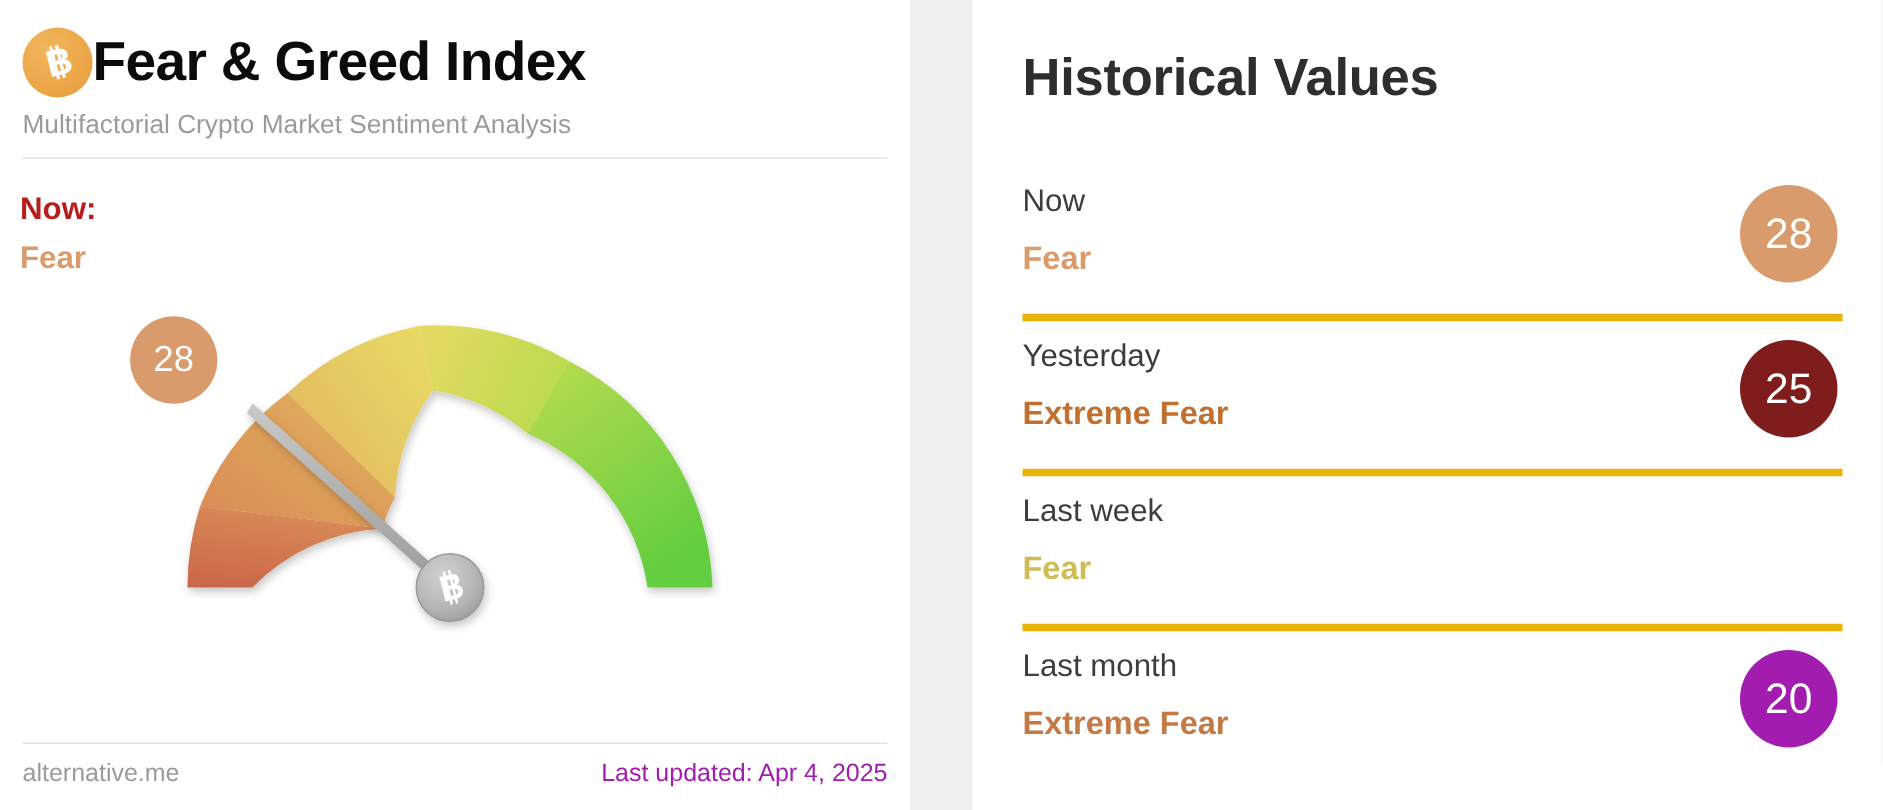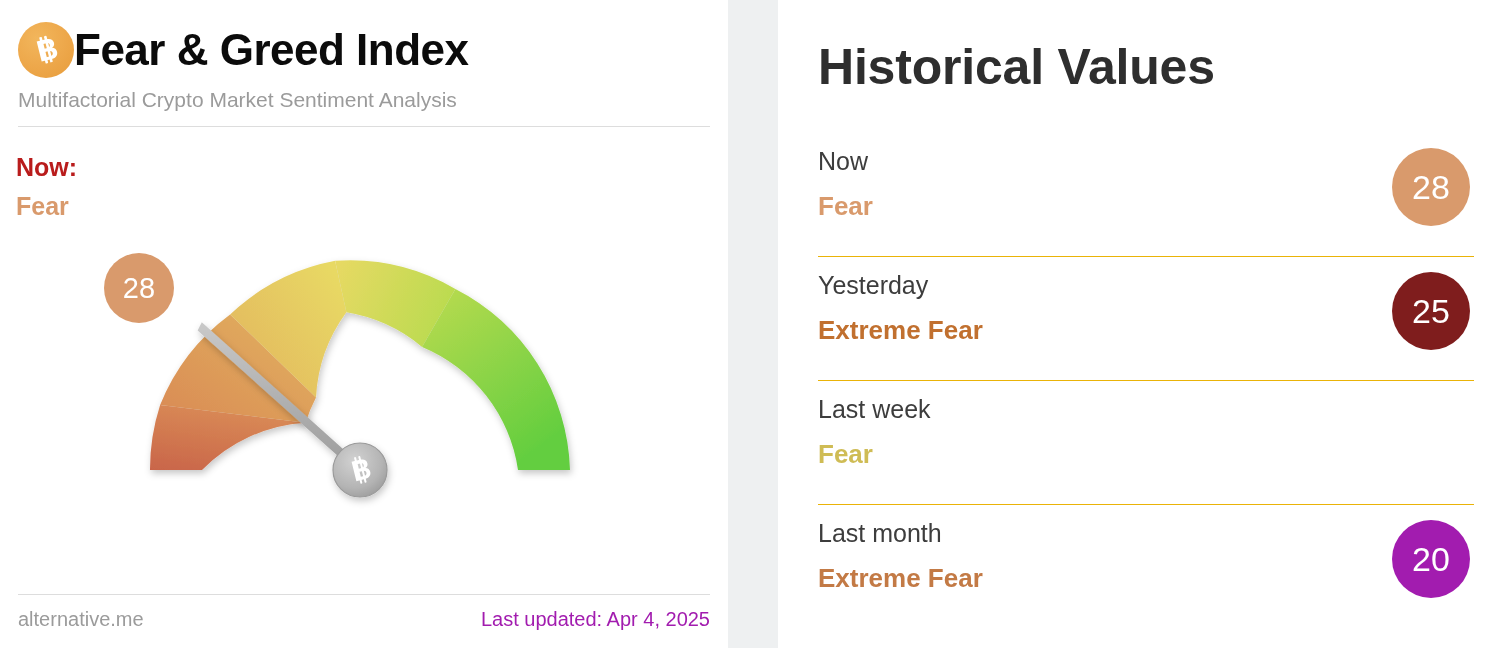--- a/index.html
+++ b/index.html
@@ -141,35 +141,35 @@
     font-size: 20px;
     color: #a21caf;
     white-space: nowrap;
   }
 
   
   .hist-title {
     position: absolute;
     left: 40px;
     top: 38px;
-    font-size: 50px;
+    font-size: 42px;
     font-weight: bold;
     color: #2e2e2e;
     letter-spacing: -0.2px;
   }
   .hist-list {
     position: absolute;
     left: 40px;
     top: 133px;
     width: 656px;
   }
   .hist-row {
     position: relative;
     height: 124px;
-    border-bottom: 1px solid #eab308;
+    border-bottom: 6px solid #eab308;
     box-sizing: border-box;
   }
   .hist-row:last-child { border-bottom: none; }
   .hist-label {
     position: absolute;
     left: 0;
     top: 14px;
     font-size: 25px;
     color: #3d3d3d;
   }

